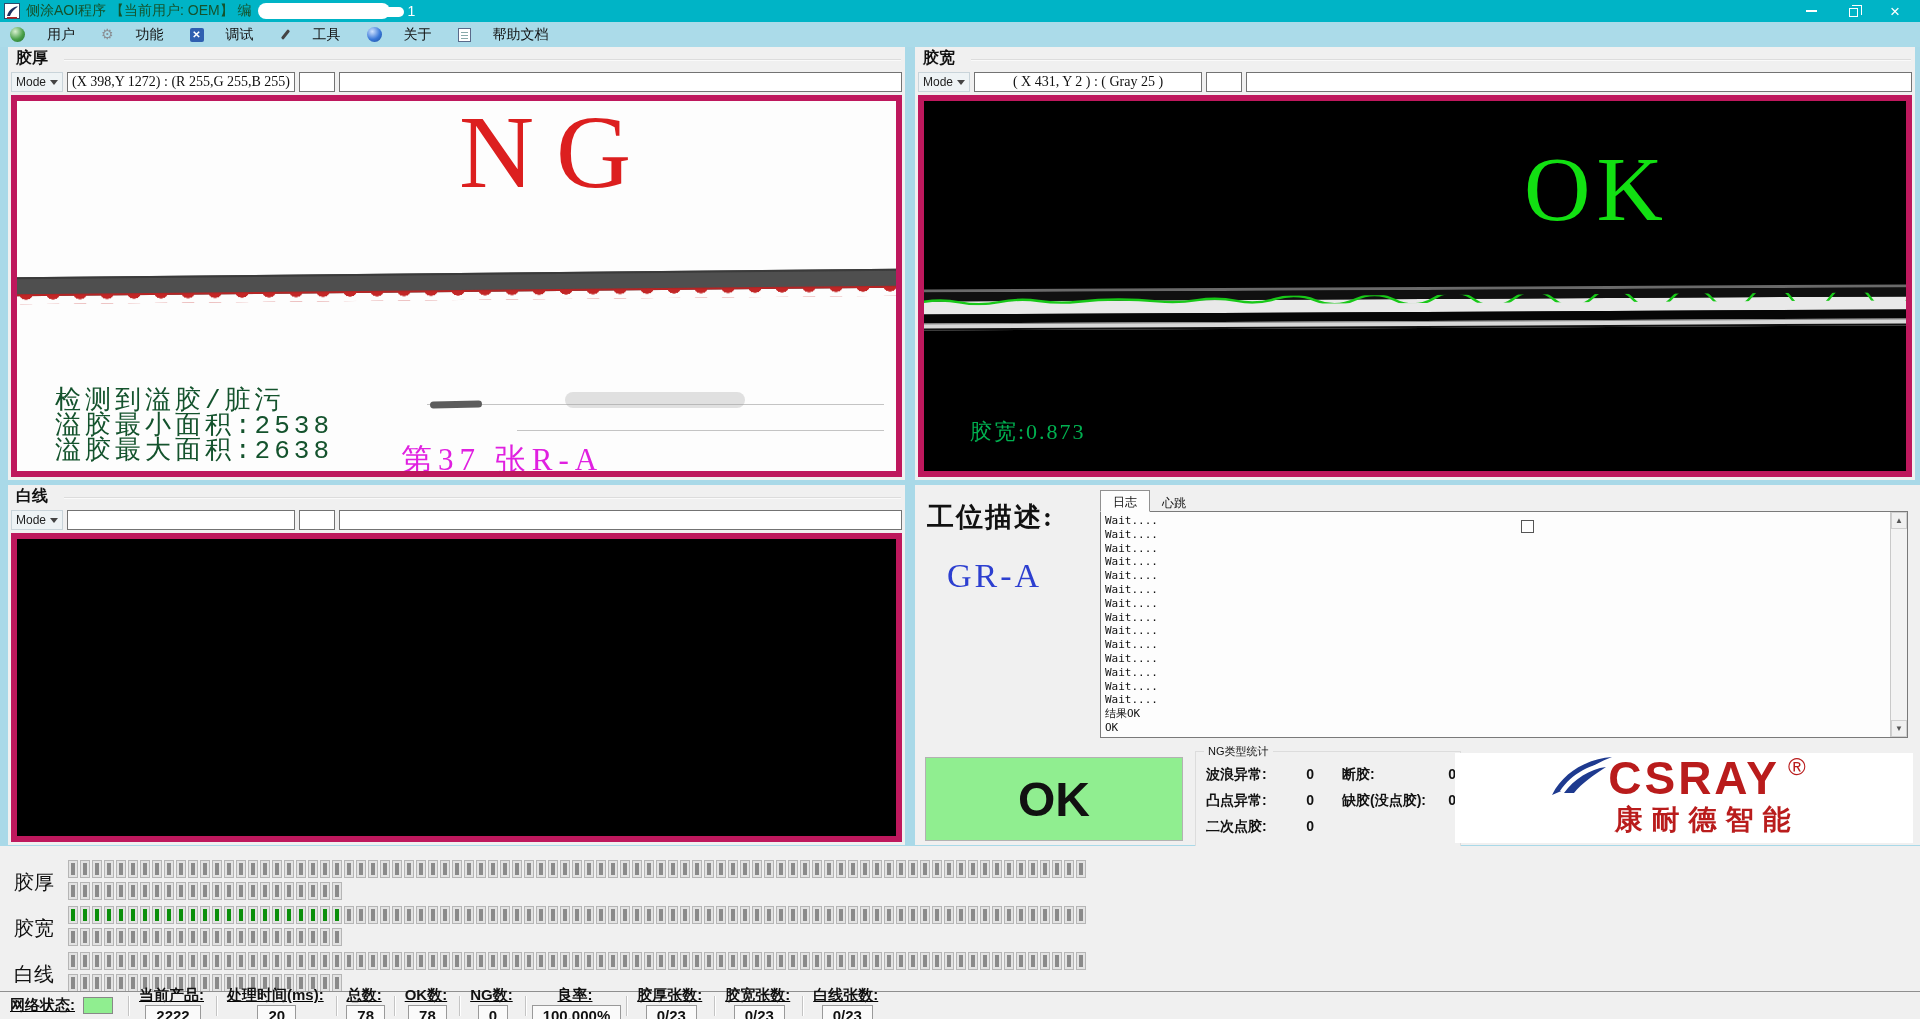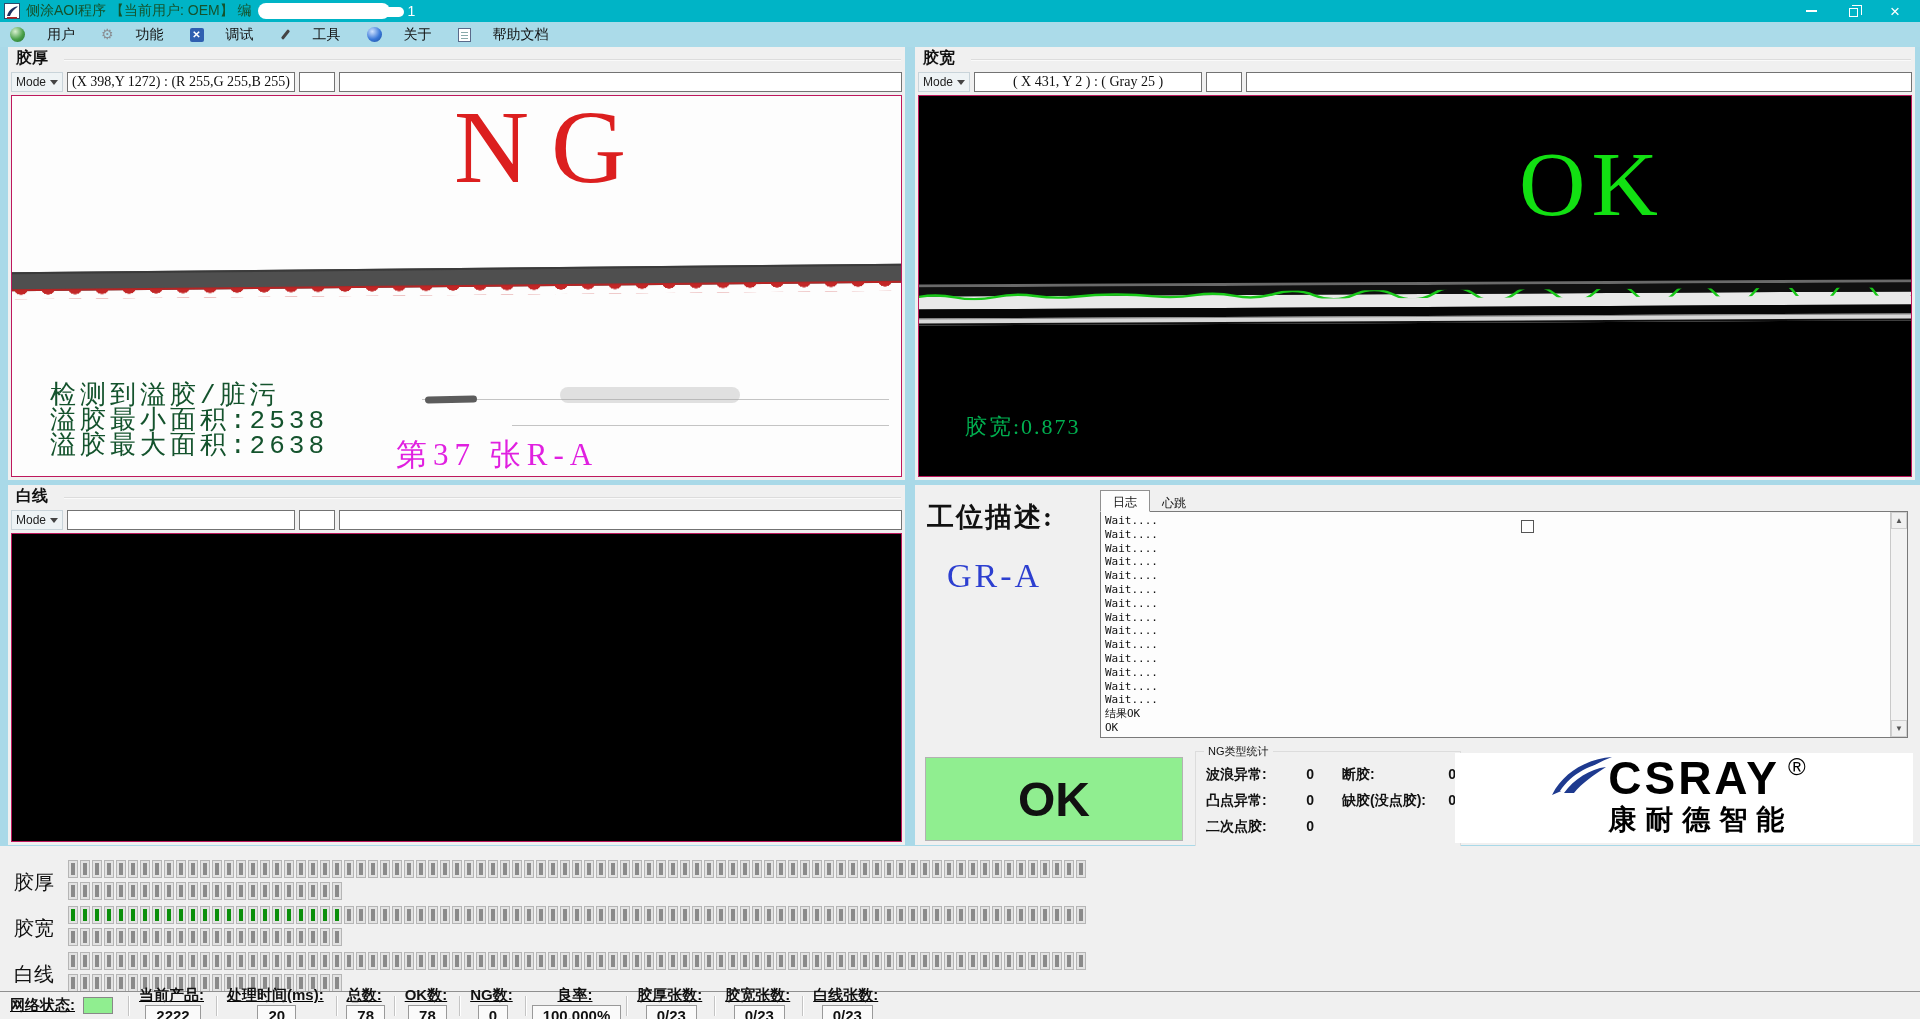--- a/index.html
+++ b/index.html
@@ -35,21 +35,21 @@
   
   .panel { position:absolute; background:#f0f0f0; }
   .panel-title { position:absolute; left:8px; top:1px; font-size:16px; font-weight:600; color:#111; z-index:2; background:#f0f0f0; padding-right:6px; }
   .group-rule { position:absolute; left:56px; right:4px; top:12px; border-top:1px solid #dcdcdc; border-bottom:1px solid #fafafa; }
   .mode-row { position:absolute; left:3px; right:3px; top:24px; height:22px; display:flex; gap:4px; align-items:center; }
   .mode-btn { width:52px; height:20px; display:flex; align-items:center; justify-content:center; gap:4px; font-size:12px; color:#222; border:1px solid #c9d4da; background:#eef3f5; }
   .mode-caret { width:0; height:0; border-left:4px solid transparent; border-right:4px solid transparent; border-top:5px solid #444; }
   .coord-box { width:228px; height:20px; border:1px solid #737373; background:#fff; font-family:"Liberation Serif",serif; font-size:14px; text-align:center; line-height:18px; color:#111; overflow:hidden; white-space:nowrap; }
   .mini-box { width:36px; height:20px; border:1px solid #737373; background:#fff; }
   .long-box { flex:1; height:20px; border:1px solid #737373; background:#fff; }
-  .image-area { position:absolute; left:3px; right:3px; top:48px; bottom:3px; border:1px solid #be185d; overflow:hidden; }
+  .image-area { position:absolute; left:3px; right:3px; top:48px; bottom:3px; border:6px solid #be185d; overflow:hidden; }
 
   #panel-jiaohou { left:8px; top:47px; width:897px; height:433px; }
   #panel-jiaokuan { left:915px; top:47px; width:1000px; height:433px; }
   #panel-baixian { left:8px; top:485px; width:897px; height:360px; }
 
   #panel-jiaohou .image-area { background:#fdfdfd; }
   #panel-jiaokuan .image-area { background:#000; }
   #panel-baixian .image-area { background:#000; }
 
   
@@ -98,21 +98,21 @@
   .ng-stats { position:absolute; left:280px; top:266px; width:266px; height:96px; border:1px solid #dcdcdc; background:#f0f0f0; }
   .ng-legend { position:absolute; top:-8px; left:8px; background:#f0f0f0; padding:0 4px; font-size:11px; color:#111; }
   .ng-grid { display:flex; gap:14px; padding:14px 6px 0 10px; }
   .ng-col { display:flex; flex-direction:column; gap:8px; }
   .ng-item { display:flex; width:122px; font-size:14px; font-weight:600; color:#111; }
   .ng-item .ng-val { margin-left:auto; padding-right:14px; }
   .ng-col:last-child .ng-item { width:118px; }
   .ng-col:last-child .ng-val { padding-right:4px; }
 
   .logo-box { position:absolute; left:540px; top:268px; width:458px; height:90px; background:#fff; display:flex; align-items:center; justify-content:center; }
-  .logo-inner { text-align:left; color:#000000; position:relative; padding-left:46px; }
+  .logo-inner { text-align:center; color:#b91c1c; position:relative; padding-left:46px; }
   .logo-feather { position:absolute; left:-14px; top:-6px; }
   .brand-row { display:flex; align-items:flex-start; }
   .brand { font-size:46px; font-weight:bold; letter-spacing:3px; line-height:42px; font-family:"Liberation Sans",sans-serif; }
   .reg { font-size:24px; line-height:20px; margin-left:8px; }
   .brand-sub { font-size:28px; font-weight:bold; letter-spacing:9px; margin-top:2px; white-space:nowrap; }
 
   
   .progress-area { position:absolute; left:0; top:846px; width:1920px; height:145px; background:#f0f0f0; }
   .pgroup { position:absolute; left:0; right:0; }
   .pgroup:nth-of-type(1) { top:14px; } .pgroup:nth-of-type(2) { top:60px; } .pgroup:nth-of-type(3) { top:106px; }

